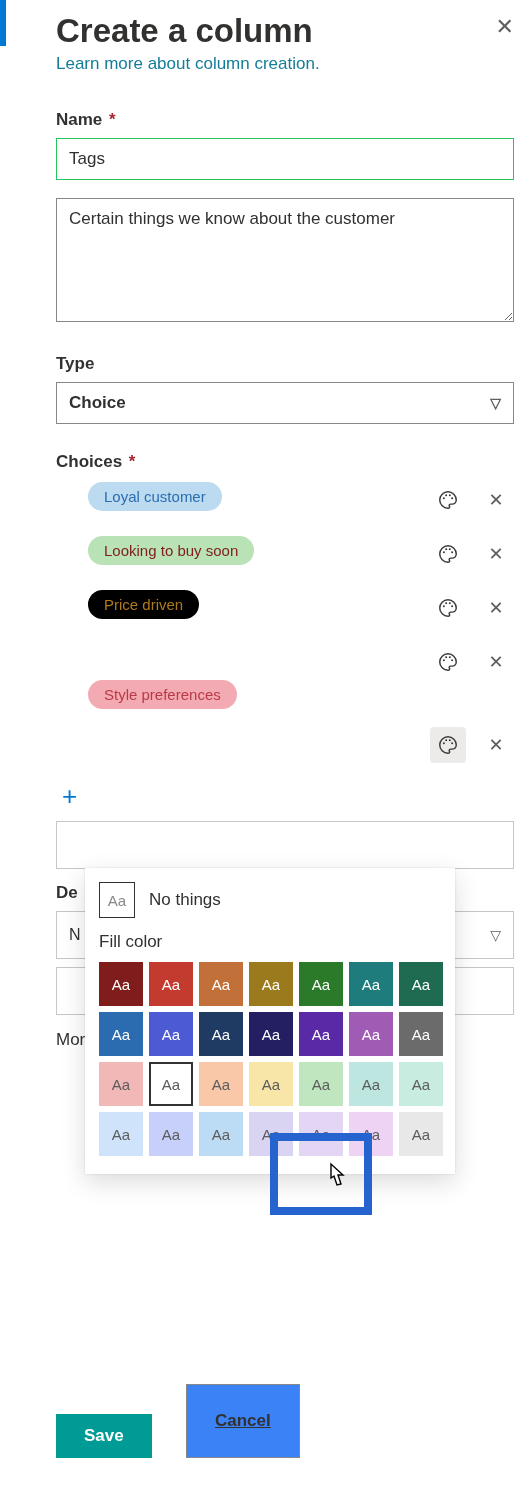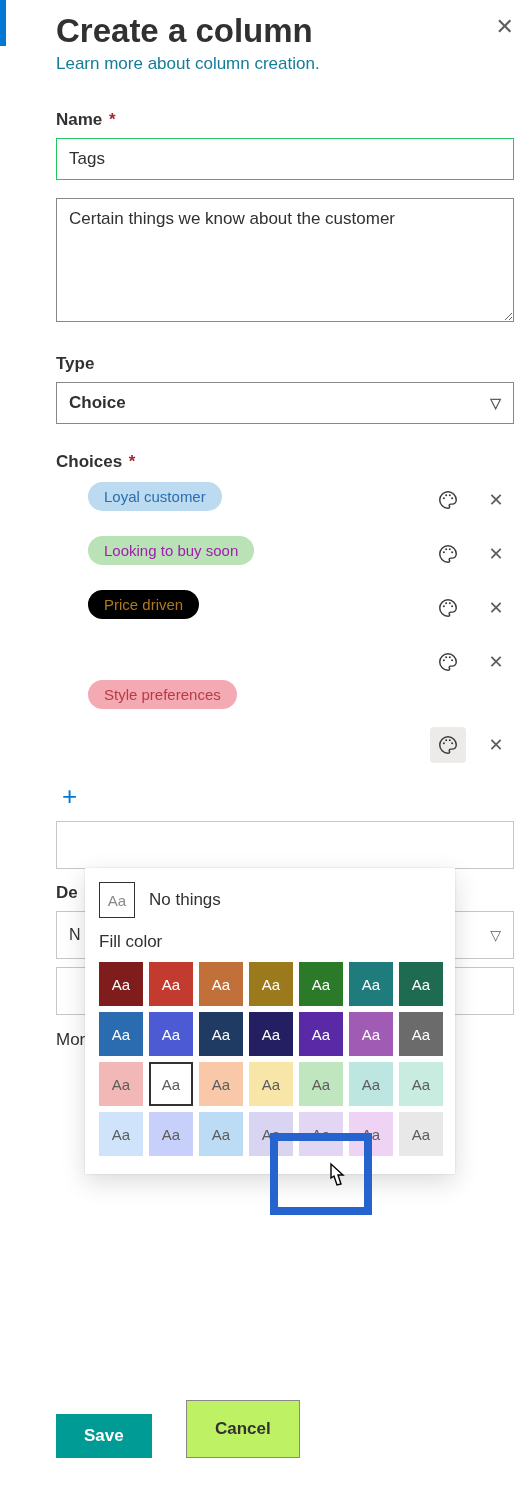--- a/index.html
+++ b/index.html
@@ -22,38 +22,38 @@
   .req { color:#a4262c; margin-left:2px; }
   .tf { width:100%; border:1px solid #22c55e; padding:10px 12px; font-size:17px; font-family:inherit; color:#323130; }
   .ta { width:100%; height:124px; border:1px solid #8a8886; padding:10px 12px; font-size:17px; font-family:inherit; color:#323130; resize:both; }
   .dropdown { width:100%; border:1px solid #8a8886; display:flex; align-items:center; justify-content:space-between; padding:10px 12px; font-size:17px;font-weight:bold; }
   .chev { color:#605e5c; font-size:14px; }
   .spacer-m { height:18px; }
   .choices { margin-top:10px; }
   .choice-row { display:flex; align-items:flex-start; margin:6px 0 18px 0; padding-left:32px; }
   .pill { border-radius:16px; padding:6px 16px; font-size:15px; display:inline-block; }
   .pill-blue { background:#bcdaf0; color:#2a6fb0; }
-  .pill-green { background:#b9e2b6; color:#a21caf; }
+  .pill-green { background:#b9e2b6; color:#7f1d1d; }
   .pill-gold  { background:#000000; color:#b07a1b; }
   .pill-pink  { background:#f4aab2; color:#b83a46;margin-top:36px; }
   .pill-rose  { background:#f8cdd2; color:#c04a56; }
   .actions { margin-left:auto; display:flex; align-items:center; gap:12px; }
   .palette-btn, .rm-btn { width:36px; height:36px; display:flex; align-items:center; justify-content:center; cursor:pointer; border-radius:4px; }
   .palette-btn.active { background:#edebe9; }
   .rm-btn { color:#605e5c; font-size:18px; }
   .plus { position:absolute; left:6px; color:#0078d4; font-size:26px; font-weight:300; }
   .plus-row { position:relative; height:32px; margin-top:6px; }
   .faint-box { border:1px solid #c8c6c4; height:48px; margin-top:8px; width:100%; }
   .de-label { font-size:17px; font-weight:600; margin-top:14px;}
   .faint-dd { border:1px solid #c8c6c4; height:48px; margin-top:8px; display:flex; align-items:center; justify-content:space-between; padding:0 12px; }
   .more-opt { font-size:17px; color:#323130; margin-top:14px; display:flex; align-items:center; gap:6px; cursor:pointer; }
   .more-opt .chev2 { color:#605e5c; }
 
   .save-btn { position:absolute; left:56px; bottom:32px; background:#009b95; color:#fff; border:none; padding:12px 28px; font-size:17px; font-weight:600; cursor:pointer; }
-  .cancel-btn { position:absolute; left:186px; bottom:32px; background:#bef264; color:#323130; border:1px solid #8a8886; padding:18px 28px; font-size:17px; font-weight:600; cursor:pointer; }
+  .cancel-btn { position:absolute; left:186px; bottom:32px; background:#3b82f6; color:#323130; border:1px solid #8a8886; padding:26px 28px; font-size:17px; font-weight:600; cursor:pointer;text-decoration:underline; }
 
   
   .color-panel { position:absolute; left:85px; top:868px; width:370px; background:#fff; box-shadow:0 8px 24px rgba(0,0,0,.14), 0 0 2px rgba(0,0,0,.12); padding:14px 14px 18px 14px; }
   .ns-row { display:flex; align-items:center; gap:14px; margin-bottom:14px; }
   .ns-swatch { width:36px; height:36px; border:1px solid #323130; display:flex; align-items:center; justify-content:center; color:#8a8886; font-size:15px; }
   .ns-label { font-size:17px; }
   .section-label { font-size:17px; margin-bottom:10px; }
   .grid { display:grid; grid-template-columns: repeat(7, 44px); grid-auto-rows:44px; gap:6px; }
   .sw { display:flex; align-items:center; justify-content:center; font-size:15px; cursor:pointer; }
   .sw.light { color:#5c5c5c; }

